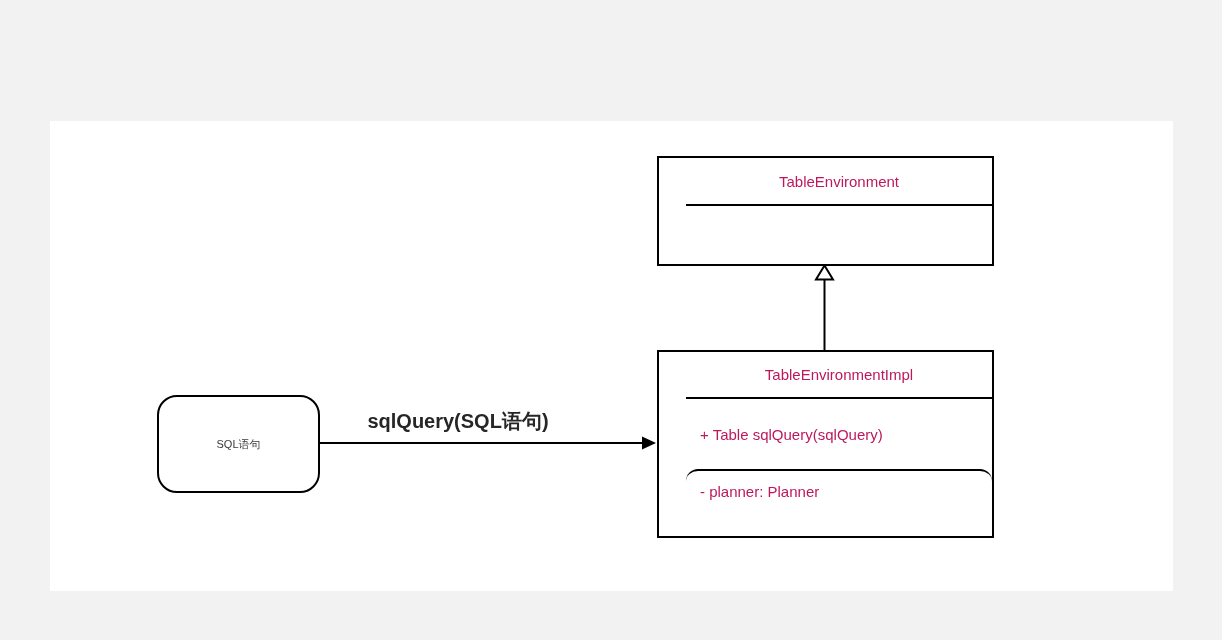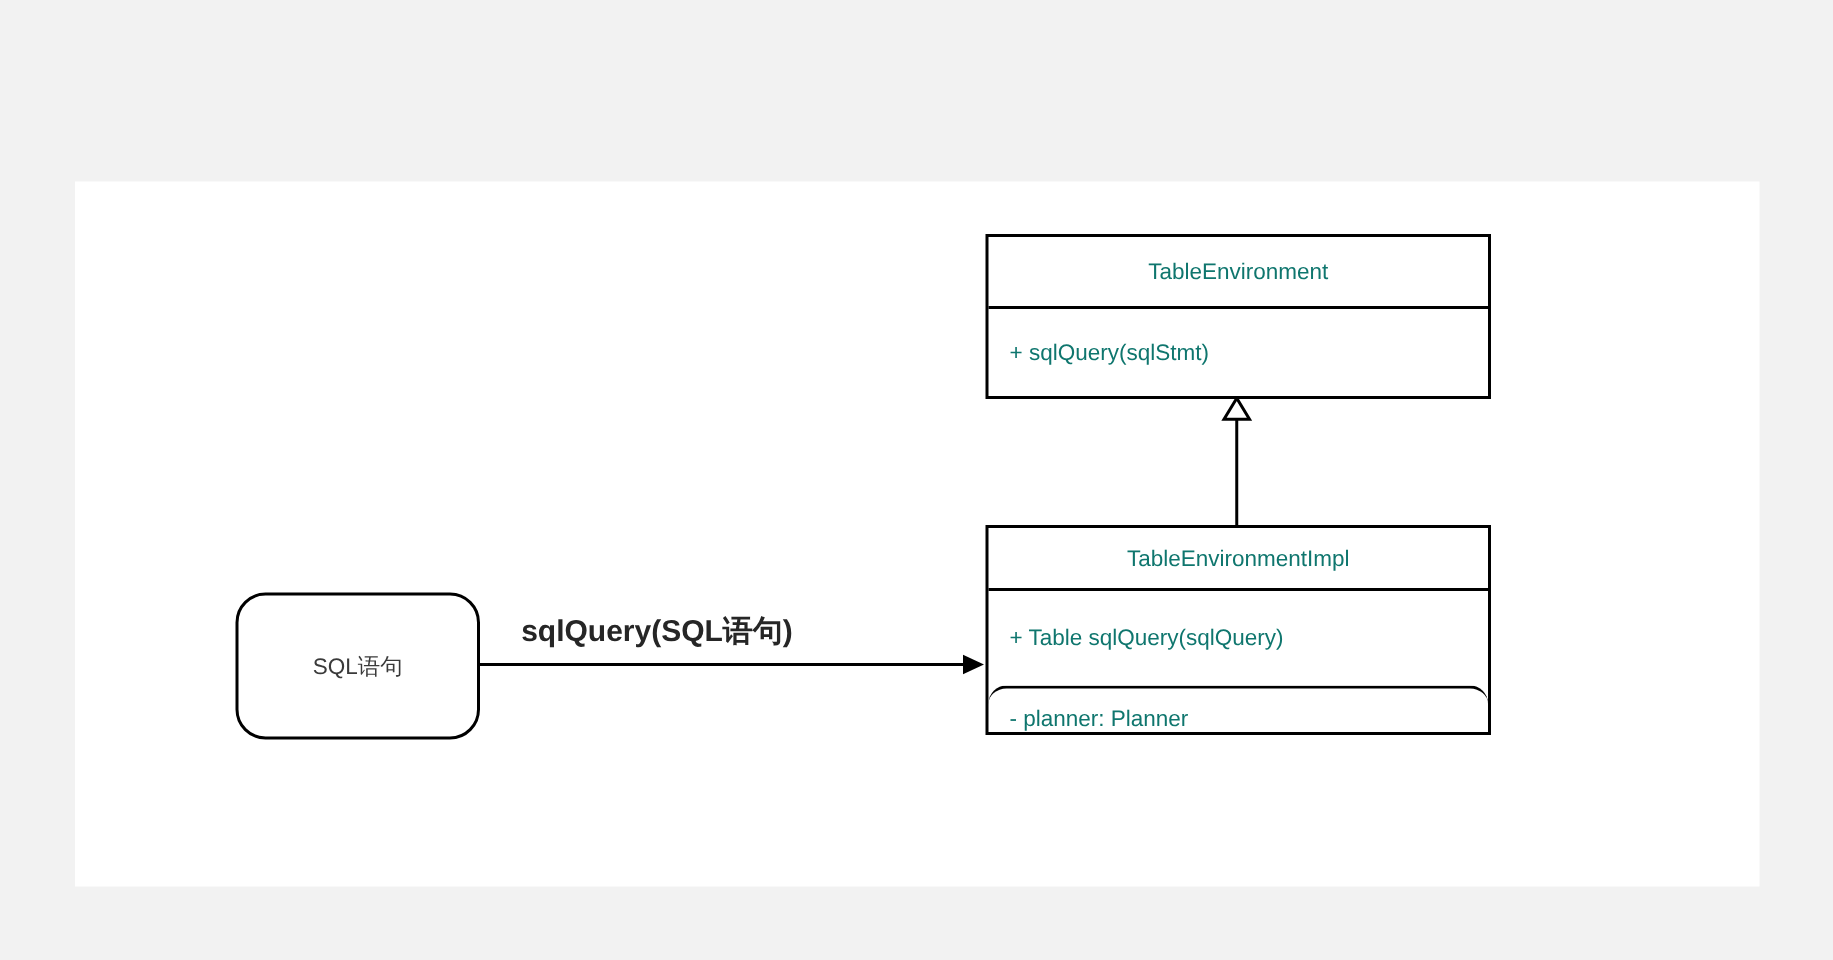--- a/index.html
+++ b/index.html
@@ -23,22 +23,23 @@
     position: absolute;
     left: 0; top: 0;
     width: 1222px; height: 640px;
   }
   .uml-class {
     position: absolute;
     background: #ffffff;
     border: 2px solid #000000;
     display: flex;
     flex-direction: column;
-    color: #0f766e;
+    color: #be185d;
     font-size: 15px;
+    padding-left: 27px;
   }
   .uml-class-title {
     display: flex;
     align-items: center;
     justify-content: center;
     border-bottom: 2px solid #000000;
   }
   .uml-compartment {
     display: flex;
     flex-direction: column;
@@ -49,40 +50,40 @@
     border-top: 2px solid #000000;
     border-radius: 12px;
   }
   .uml-compartment.align-top {
     justify-content: flex-start;
     padding-top: 12px;
   }
   .class-top { left: 657px; top: 156px; width: 337px; height: 110px; }
   .class-top .uml-class-title { height: 48px; }
   .class-top .uml-compartment { flex: 1; }
-  .class-impl { left: 657px; top: 350px; width: 337px; height: 140px; }
+  .class-impl { left: 657px; top: 350px; width: 337px; height: 188px; }
   .class-impl .uml-class-title { height: 47px; }
   .class-impl .methods { height: 70px; }
   .class-impl .attrs { flex: 1; }
   .rounded-node {
     position: absolute;
     left: 157px; top: 395px;
     width: 163px; height: 98px;
     background: #ffffff;
     border: 2px solid #000000;
     border-radius: 20px;
     display: flex;
     align-items: center;
     justify-content: center;
     color: #3a3a3a;
-    font-size: 15px;
+    font-size: 11px;
   }
   .edge-label {
     position: absolute;
-    left: 328px; top: 406px;
+    left: 348px; top: 406px;
     width: 220px; height: 30px;
     text-align: center;
     font-size: 20px;
     font-weight: 700;
     color: #262626;
     line-height: 30px;
   }
 </style>
 </head>
 <body>
@@ -94,23 +95,20 @@
 
     <line x1="319" y1="443" x2="644" y2="443" stroke="#000000" stroke-width="2"></line>
     <polygon points="656,443 642,436.5 642,449.5" fill="#000000"></polygon>
 
     <line x1="824.5" y1="350" x2="824.5" y2="279" stroke="#000000" stroke-width="2"></line>
     <polygon points="824.5,265.5 816,279.5 833,279.5" fill="#ffffff" stroke="#000000" stroke-width="2"></polygon>
   </svg>
 
   <div class="uml-class class-top">
     <div class="uml-class-title">TableEnvironment</div>
-    <div class="uml-compartment">
-      <div>+ sqlQuery(sqlStmt)</div>
-    </div>
   </div>
 
   <div class="uml-class class-impl">
     <div class="uml-class-title">TableEnvironmentImpl</div>
     <div class="uml-compartment methods">
       <div>+ Table sqlQuery(sqlQuery)</div>
     </div>
     <div class="uml-compartment attrs bordered-top align-top">
       <div>- planner: Planner</div>
     </div>

